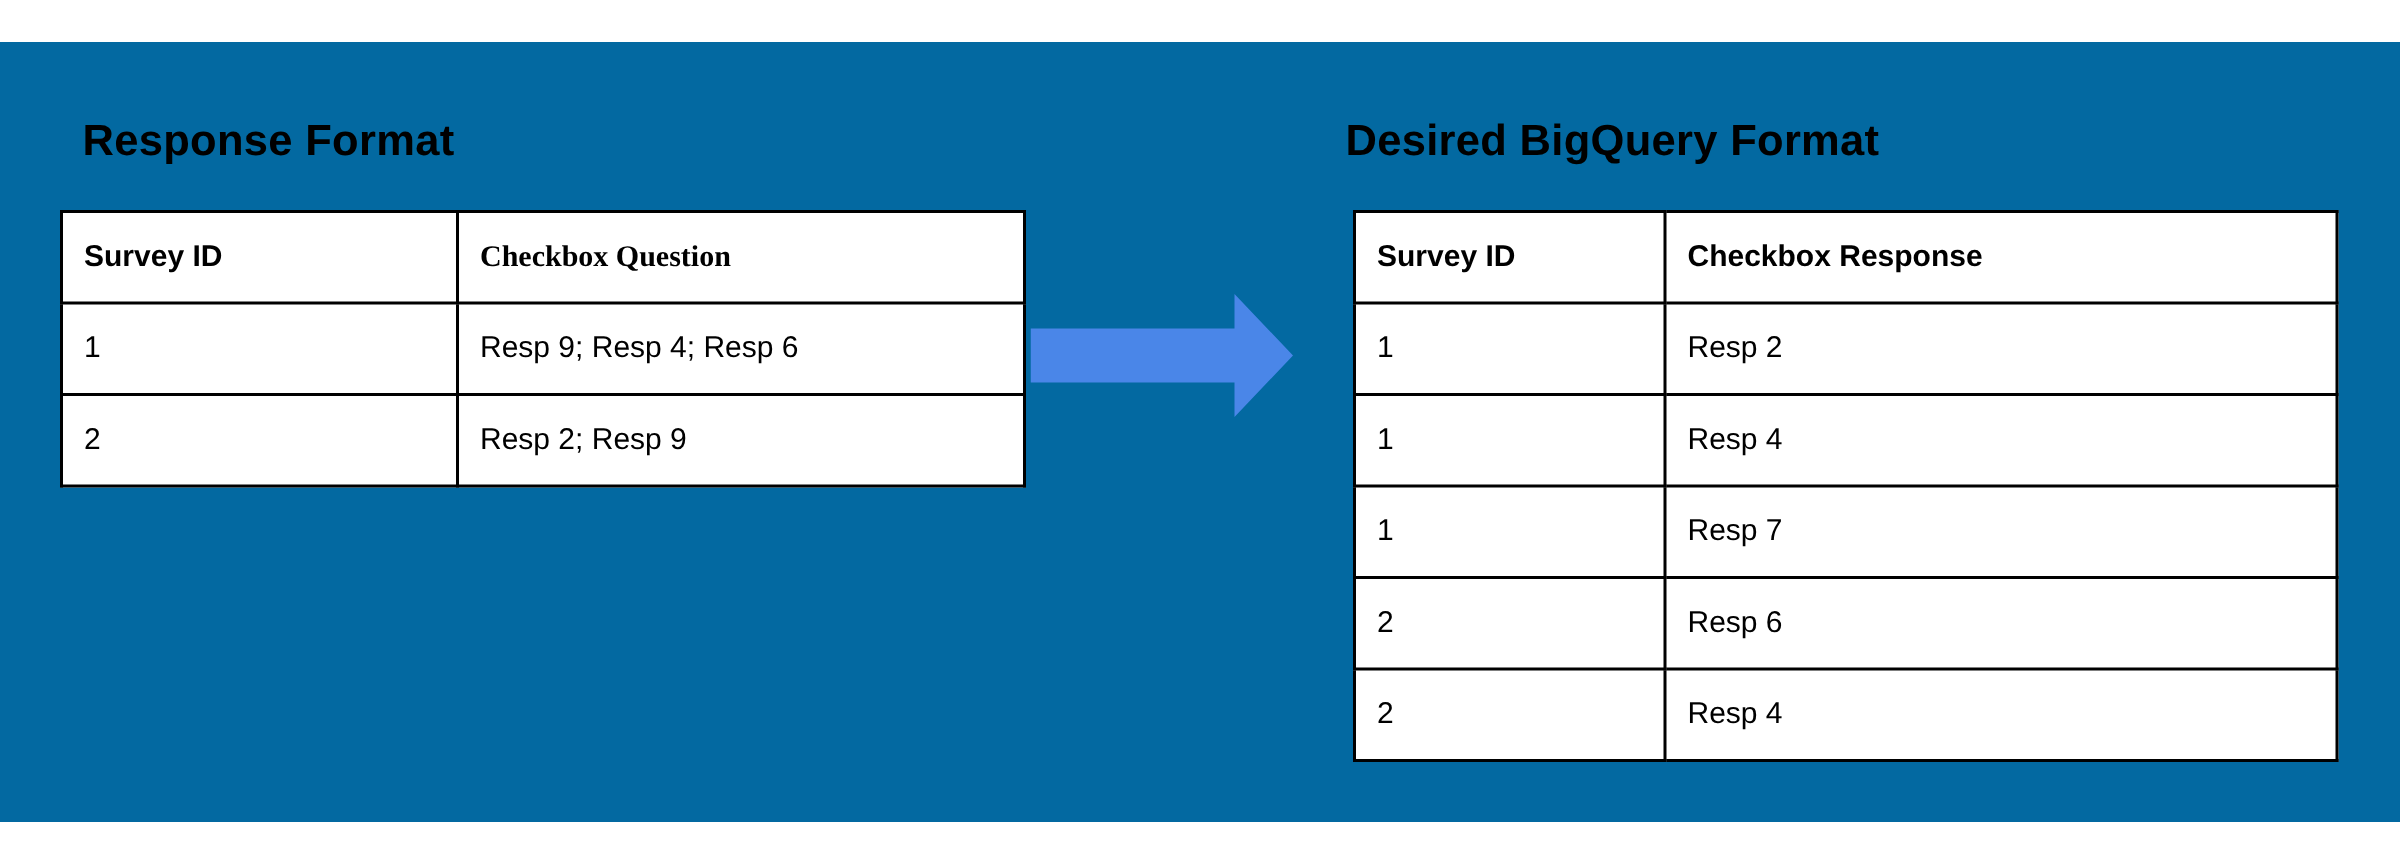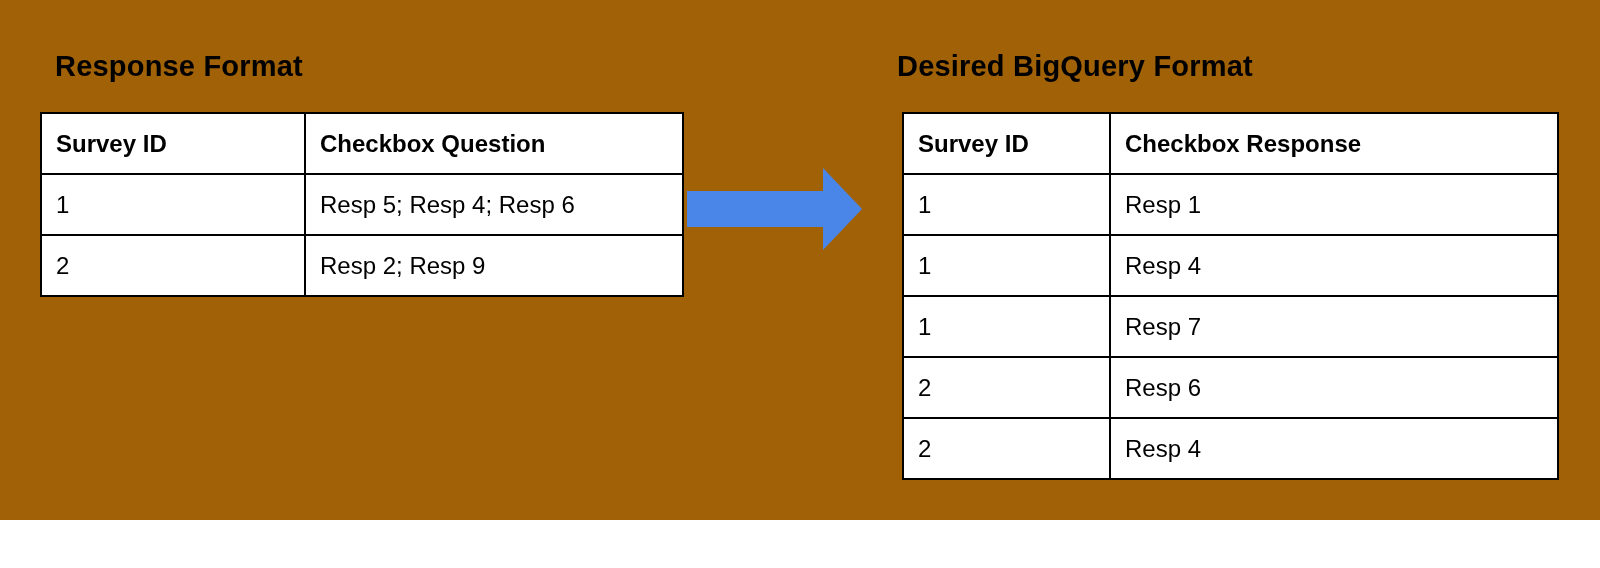--- a/index.html
+++ b/index.html
@@ -6,22 +6,23 @@
     margin: 0;
     padding: 0;
     background: #ffffff;
     font-family: "Liberation Sans", "DejaVu Sans", sans-serif;
     color: #000000;
   }
   .canvas {
     position: relative;
     width: 1600px;
     height: 520px;
-    background: #a16207;
+    background: #0369a1;
     overflow: hidden;
+    margin-top: 28px;
   }
   .panel-title {
     position: absolute;
     top: 50px;
     font-size: 29px;
     font-weight: 700;
     letter-spacing: 0.2px;
     white-space: nowrap;
   }
   .title-left  { left: 55px; }
@@ -31,36 +32,36 @@
     position: absolute;
     border-collapse: collapse;
     table-layout: fixed;
     background: #ffffff;
   }
   table.data-table th,
   table.data-table td {
     border: 2px solid #000000;
     height: 59px;
     padding: 0 0 0 14px;
-    font-size: 24px;
+    font-size: 20px;
     text-align: left;
     vertical-align: middle;
     white-space: nowrap;
     overflow: hidden;
   }
   table.data-table th { font-weight: 700; }
   table.data-table td { font-weight: 400; }
 
   .table-left {
     left: 40px;
     top: 112px;
     width: 610px;
   }
   .table-left .col-id  { width: 248px; }
-  .table-left .col-val { width: 362px; }
+  .table-left .col-val { width: 362px; font-family: Liberation Serif, serif; }
 
   .table-right {
     left: 902px;
     top: 112px;
     width: 623px;
   }
   .table-right .col-id  { width: 191px; }
   .table-right .col-val { width: 432px; border-radius: 24px; }
 
   .arrow-wrap {
@@ -82,21 +83,21 @@
   <table class="data-table table-left">
     <thead>
       <tr>
         <th class="col-id">Survey ID</th>
         <th class="col-val">Checkbox Question</th>
       </tr>
     </thead>
     <tbody>
       <tr>
         <td>1</td>
-        <td>Resp 5; Resp 4; Resp 6</td>
+        <td>Resp 9; Resp 4; Resp 6</td>
       </tr>
       <tr>
         <td>2</td>
         <td>Resp 2; Resp 9</td>
       </tr>
     </tbody>
   </table>
 
   <div class="arrow-wrap">
     <svg viewBox="0 0 176 84" xmlns="http://www.w3.org/2000/svg">
@@ -109,21 +110,21 @@
   <table class="data-table table-right">
     <thead>
       <tr>
         <th class="col-id">Survey ID</th>
         <th class="col-val">Checkbox Response</th>
       </tr>
     </thead>
     <tbody>
       <tr>
         <td>1</td>
-        <td>Resp 1</td>
+        <td>Resp 2</td>
       </tr>
       <tr>
         <td>1</td>
         <td>Resp 4</td>
       </tr>
       <tr>
         <td>1</td>
         <td>Resp 7</td>
       </tr>
       <tr>

